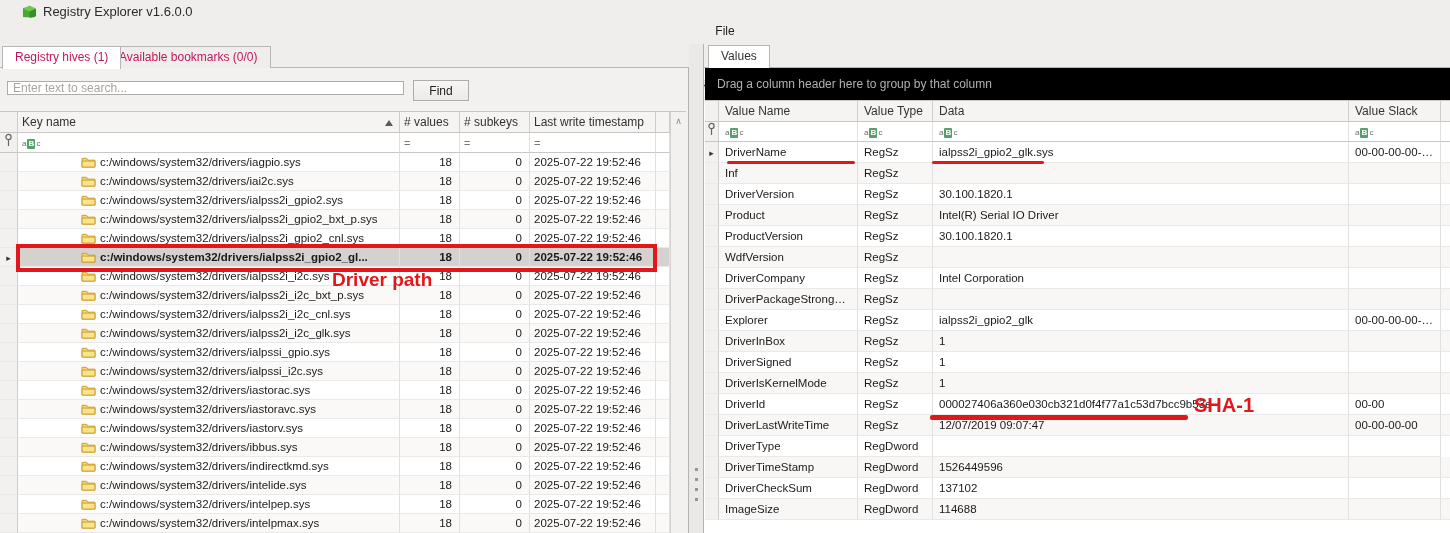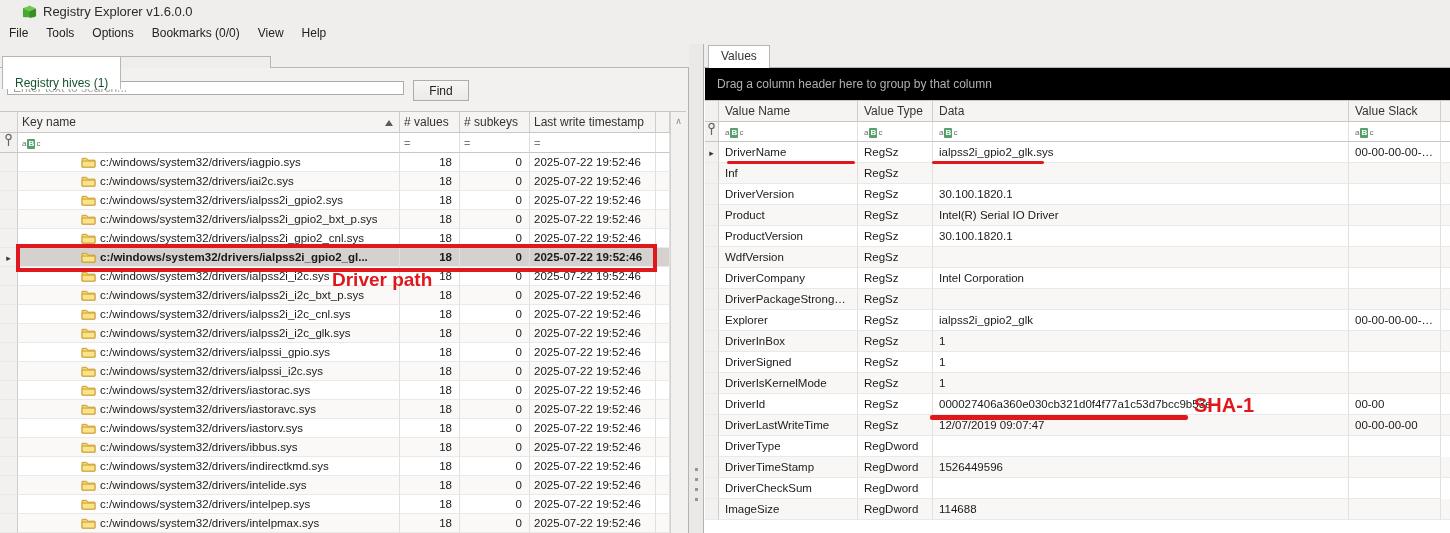--- a/index.html
+++ b/index.html
@@ -6,25 +6,25 @@
   html,body { width:1450px; height:533px; overflow:hidden; }
   body { font-family:"Liberation Sans","DejaVu Sans",sans-serif; font-size:12px; color:#1a1a1a;
          background:#fff; position:relative; }
   .nowrap { white-space:nowrap; overflow:hidden; text-overflow:ellipsis; }
 
   
   .titlebar { position:absolute; left:0; top:0; width:1450px; height:22px; background:#f0eeec;
               display:flex; align-items:center; padding-left:22px; }
   .titlebar .title { margin-left:6px; font-size:13px; color:#2b2b2b; }
   .menubar { position:absolute; left:0; top:22px; width:1450px; height:22px; background:#f0eeec;
-             display:flex; align-items:center; }
+             display:flex; align-items:center;flex-direction:column; }
   .menu-item { padding:2px 9px; color:#222; cursor:default; }
   .tabstrip { position:absolute; left:0; top:44px; width:1450px; height:24px; background:#f0eeec;
               border-bottom:1px solid #b8b5b2; }
-  .tab { position:absolute; top:12px; height:22px; line-height:21px; padding:16px 12px; color:#14532d;
+  .tab { position:absolute; top:2px; height:22px; line-height:21px; padding:0 12px; color:#be185d;
          border:1px solid #b8b5b2; border-bottom:none; background:#e9e7e5; }
   .tab.active { background:#fff; height:23px; z-index:3; }
   .tab.t0 { left:2px; }
   .tab.t1 { left:107px; border-left:none; background:#f0eeec; }
 
   
   .left-panel { position:absolute; left:0; top:68px; width:689px; height:465px; background:#f2f1ef;
                 border-right:1px solid #b5b2af; }
   .search-input { position:absolute; left:7px; top:13px; width:397px; height:14px; border:1px solid #aeaba8;
                   background:#fff; font:12px "Liberation Sans",sans-serif; color:#333; padding:0 5px; }
@@ -594,20 +594,21 @@
           <div class="nowrap">DriverTimeStamp</div>
           <div>RegDword</div>
           <div class="nowrap">1526449596</div>
           <div class="nowrap"></div>
           <div></div>
         </div>
         <div class="rrow rdata">
           <div class="gutter-col"></div>
           <div class="nowrap">DriverCheckSum</div>
           <div>RegDword</div>
+          <div class="nowrap">137102</div>
           <div class="nowrap"></div>
           <div></div>
         </div>
         <div class="rrow rdata alt">
           <div class="gutter-col"></div>
           <div class="nowrap">ImageSize</div>
           <div>RegDword</div>
           <div class="nowrap">114688</div>
           <div class="nowrap"></div>
           <div></div>

